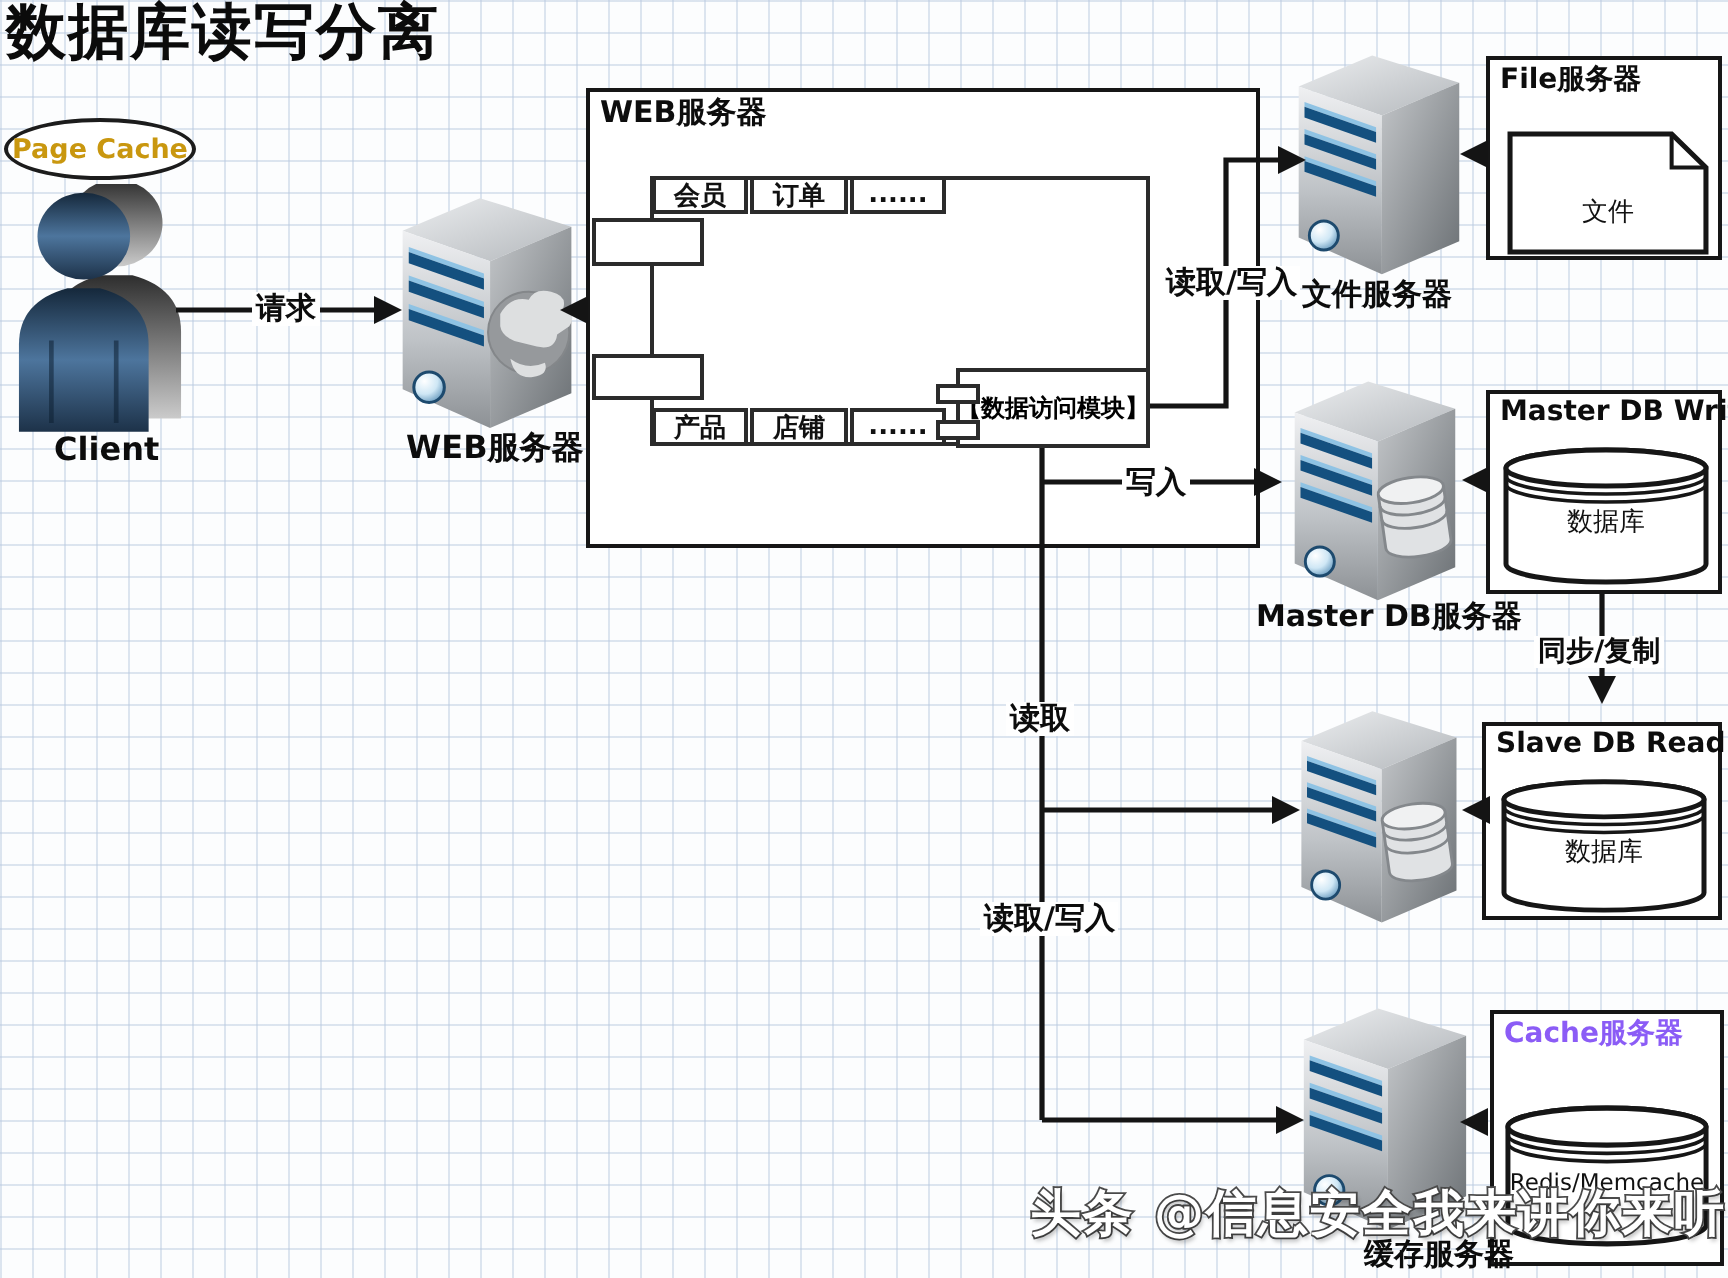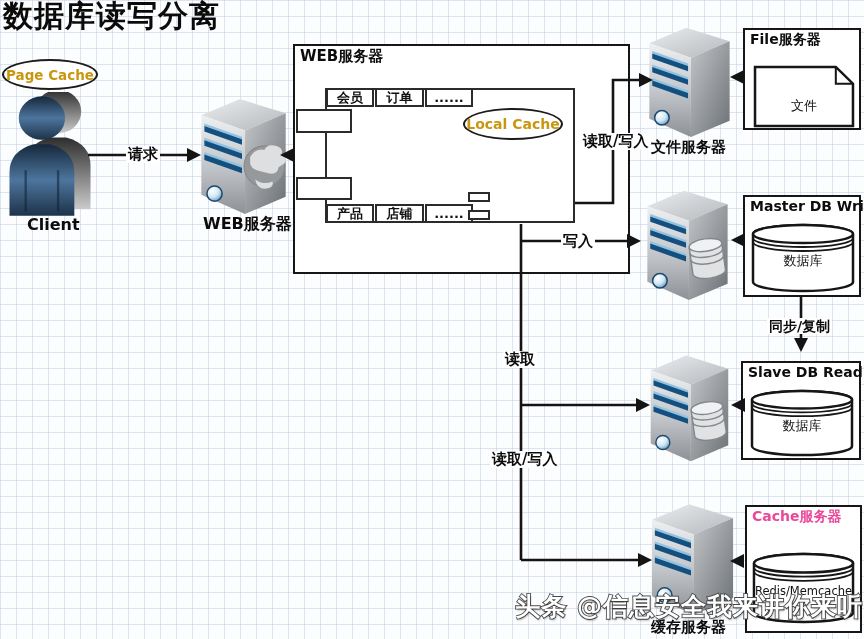--- a/index.html
+++ b/index.html
@@ -142,25 +142,25 @@
   <div class="tab" style="left:375px;top:88px;width:49px;height:19px;">订单</div>
   <div class="tab" style="left:425px;top:88px;width:48px;height:19px;">......</div>
 
   <div class="tab" style="left:326px;top:204px;width:48px;height:19px;">产品</div>
   <div class="tab" style="left:375px;top:204px;width:49px;height:19px;">店铺</div>
   <div class="tab" style="left:425px;top:204px;width:48px;height:19px;">......</div>
 
   <div class="stub" style="left:296px;top:109px;width:56px;height:24px;"></div>
   <div class="stub" style="left:296px;top:177px;width:56px;height:23px;"></div>
 
-  <div class="ell" style="left:463px;top:108px;width:100px;height:32px;">
-    <span class="cache-text" style="color:#c9970f;font-size:14px;">Local Cache</span>
-  </div>
-
-
+
+
+  <div class="wbox" style="left:478px;top:184px;width:97px;height:40px;border-color:#2b2b2b;z-index:12;display:flex;align-items:center;justify-content:center;">
+    <span style="font-weight:bold;font-size:12px;white-space:nowrap;">【数据访问模块】</span>
+  </div>
   <div class="stub" style="left:468px;top:192px;width:22px;height:10px;"></div>
   <div class="stub" style="left:468px;top:210px;width:22px;height:10px;"></div>
 
   <svg class="icon" style="left:643px;top:22px;" width="92" height="118" viewBox="0 0 90 122">
       <use href="#srv"></use>
     </svg>
   <div class="srv-label" style="left:651px;top:138px;">文件服务器</div>
 
   <div class="wbox" style="left:743px;top:28px;width:118px;height:102px;">
     <div class="box-title">File服务器</div>
@@ -168,20 +168,21 @@
       <path d="M2,2 h80 l17,17 v43 h-97 z" fill="#fff" stroke="#161616" stroke-width="2.5"></path>
       <path d="M82,2 v17 h17" fill="none" stroke="#161616" stroke-width="2"></path>
     </svg>
     <div class="cyl-text" style="left:8px;top:35px;width:102px;height:81px;">文件</div>
   </div>
 
   <svg class="icon" style="left:641px;top:185px;" width="92" height="118" viewBox="0 0 90 122">
       <use href="#srv"></use>
       <use href="#decDb"></use>
     </svg>
+  <div class="srv-label" style="left:628px;top:299px;">Master DB服务器</div>
 
   <div class="wbox" style="left:743px;top:195px;width:118px;height:102px;">
     <div class="box-title">Master DB Write</div>
     <svg style="position:absolute;left:5px;top:25px;" width="106" height="72" viewBox="0 0 106 72" preserveAspectRatio="none">
       <path d="M3,12 a50,9 0 0 1 100,0 v48 a50,9 0 0 1 -100,0 z" fill="#fff" stroke="#161616" stroke-width="2.5"></path>
       <ellipse cx="53" cy="12" rx="50" ry="9" fill="#fff" stroke="#161616" stroke-width="2.5"></ellipse>
       <path d="M3,16 a50,9 0 0 0 100,0" fill="none" stroke="#161616" stroke-width="1.8"></path>
       <path d="M3,20 a50,9 0 0 0 100,0" fill="none" stroke="#161616" stroke-width="1.8"></path>
     </svg>
     <div class="cyl-text" style="left:5px;top:38px;width:106px;height:52px;">数据库</div>
@@ -199,24 +200,24 @@
       <ellipse cx="53" cy="12" rx="50" ry="9" fill="#fff" stroke="#161616" stroke-width="2.5"></ellipse>
       <path d="M3,16 a50,9 0 0 0 100,0" fill="none" stroke="#161616" stroke-width="1.8"></path>
       <path d="M3,20 a50,9 0 0 0 100,0" fill="none" stroke="#161616" stroke-width="1.8"></path>
     </svg>
     <div class="cyl-text" style="left:6px;top:37px;width:106px;height:52px;">数据库</div>
   </div>
 
   <svg class="icon" style="left:648px;top:497px;" width="88" height="122" viewBox="0 0 90 122">
       <use href="#srv"></use>
     </svg>
-  <div class="srv-label" style="left:651px;top:618px;">缓存服务器</div>
+  <div class="srv-label" style="left:682px;top:618px;">缓存服务器</div>
 
   <div class="wbox" style="left:745px;top:505px;width:117px;height:128px;">
-    <div class="box-title" style="color:#ec4899;">Cache服务器</div>
+    <div class="box-title" style="color:#8b5cf6;">Cache服务器</div>
     <svg style="position:absolute;left:4px;top:44px;" width="105" height="74" viewBox="0 0 106 72" preserveAspectRatio="none">
       <path d="M3,12 a50,9 0 0 1 100,0 v48 a50,9 0 0 1 -100,0 z" fill="#fff" stroke="#161616" stroke-width="2.5"></path>
       <ellipse cx="53" cy="12" rx="50" ry="9" fill="#fff" stroke="#161616" stroke-width="2.5"></ellipse>
       <path d="M3,16 a50,9 0 0 0 100,0" fill="none" stroke="#161616" stroke-width="1.8"></path>
       <path d="M3,20 a50,9 0 0 0 100,0" fill="none" stroke="#161616" stroke-width="1.8"></path>
     </svg>
     <div class="cyl-text" style="left:4px;top:58px;width:105px;height:52px;font-size:11.5px;">Redis/Memcache</div>
   </div>
 
   <svg id="overlay" width="864" height="639" viewBox="0 0 864 639">

